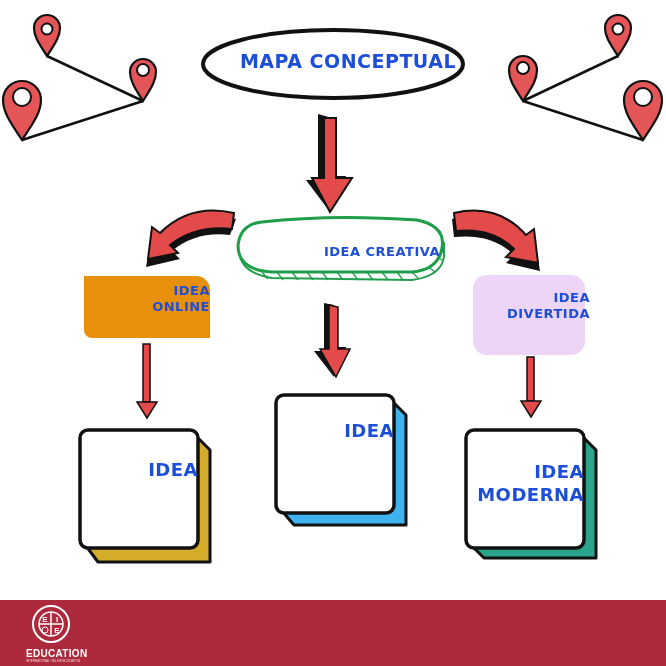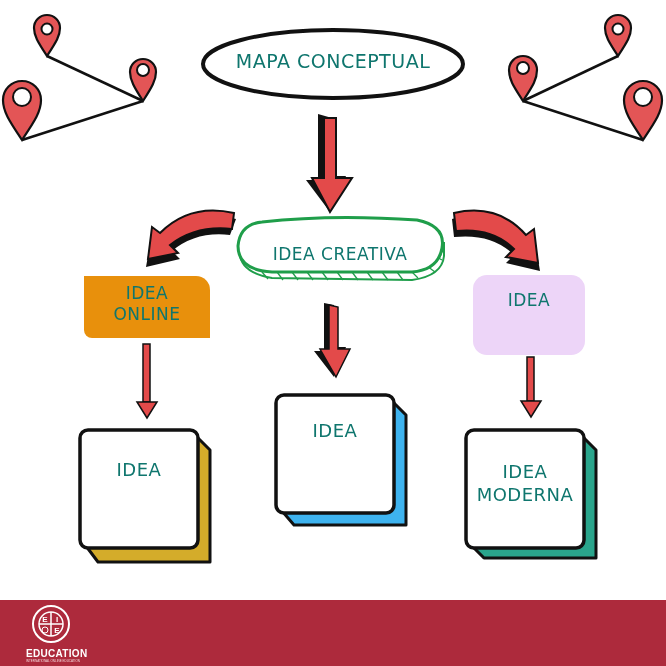--- a/index.html
+++ b/index.html
@@ -1,22 +1,22 @@
 <!DOCTYPE html>
 <html><head>
 <meta charset="utf-8">
 <style>
   html, body { margin: 0; padding: 0; }
   body { width: 666px; height: 666px; background: #ffffff; position: relative; overflow: hidden;
          font-family: "DejaVu Sans", sans-serif; }
   .abs { position: absolute; }
-  .txt { font-weight: normal; color: #0f766e; text-align: center; letter-spacing: 0.5px; line-height: 1.25; }
+  .txt { font-weight: bold; color: #1d4ed8; text-align: right; letter-spacing: 0.5px; line-height: 1.25; }
   svg { position: absolute; overflow: visible; }
   .title-text { font-size: 19px; }
-  .node-text { font-size: 17px; }
+  .node-text { font-size: 13px; }
   .box-text { font-size: 18px; }
   .footer { position: absolute; left: 0; top: 600px; width: 666px; height: 66px; background: #ad2a3c; }
   .logo-wordmark { position: absolute; left: 26px; top: 48px; font-size: 10px; font-weight: bold; color: #fff;
                    font-family: "Liberation Sans", sans-serif; letter-spacing: 0.3px; }
   .logo-tagline { position: absolute; left: 26px; top: 59px; font-size: 3px; color: #f3d5d9;
                   font-family: "Liberation Sans", sans-serif; white-space: nowrap; }
 </style>
 </head>
 <body>
 
@@ -97,20 +97,21 @@
 
 <div class="abs" style="left:84px;top:276px;width:126px;height:62px;background:#e8900c;border-radius:0 14px 0 8px;"></div>
 <div class="abs txt node-text" style="left:84px;top:283px;width:126px;">
   <div>IDEA</div>
   <div>ONLINE</div>
 </div>
 
 <div class="abs" style="left:473px;top:275px;width:112px;height:80px;background:#edd5f8;border-radius:14px;"></div>
 <div class="abs txt node-text" style="left:468px;top:290px;width:122px;">
   <div>IDEA</div>
+  <div>DIVERTIDA</div>
 </div>
 
 <svg width="30" height="78" style="left:133px;top:344px">
   <rect x="10" y="0" width="7" height="58" fill="#e34a4a" stroke="#111" stroke-width="1.5"></rect>
   <path d="M4,58 L24,58 L14,74 Z" fill="#e34a4a" stroke="#111" stroke-width="1.5"></path>
 </svg>
 <svg width="30" height="62" style="left:517px;top:357px">
   <rect x="10" y="0" width="7" height="44" fill="#e34a4a" stroke="#111" stroke-width="1.5"></rect>
   <path d="M4,44 L24,44 L14,60 Z" fill="#e34a4a" stroke="#111" stroke-width="1.5"></path>
 </svg>

